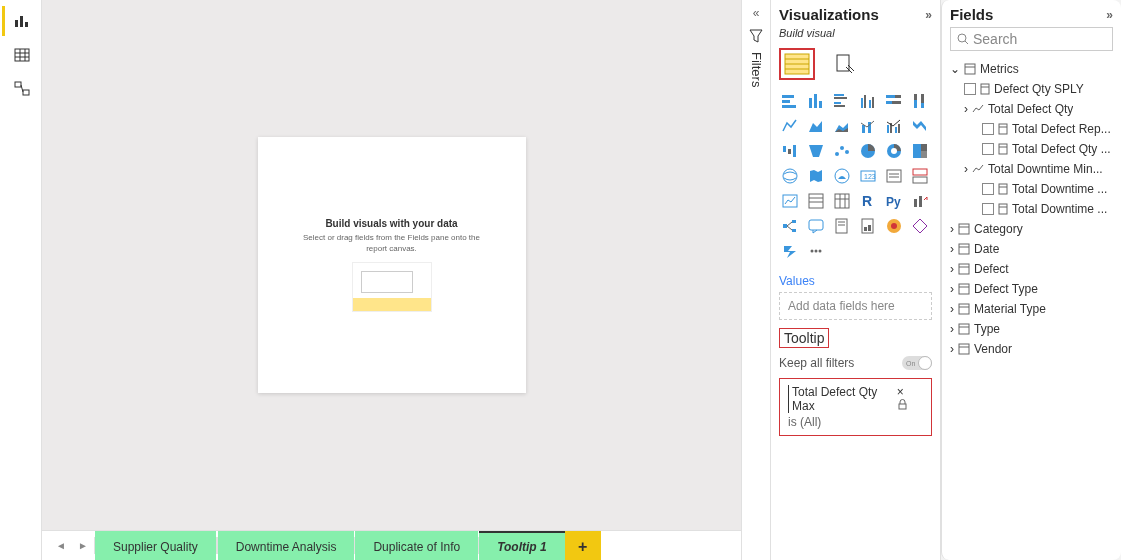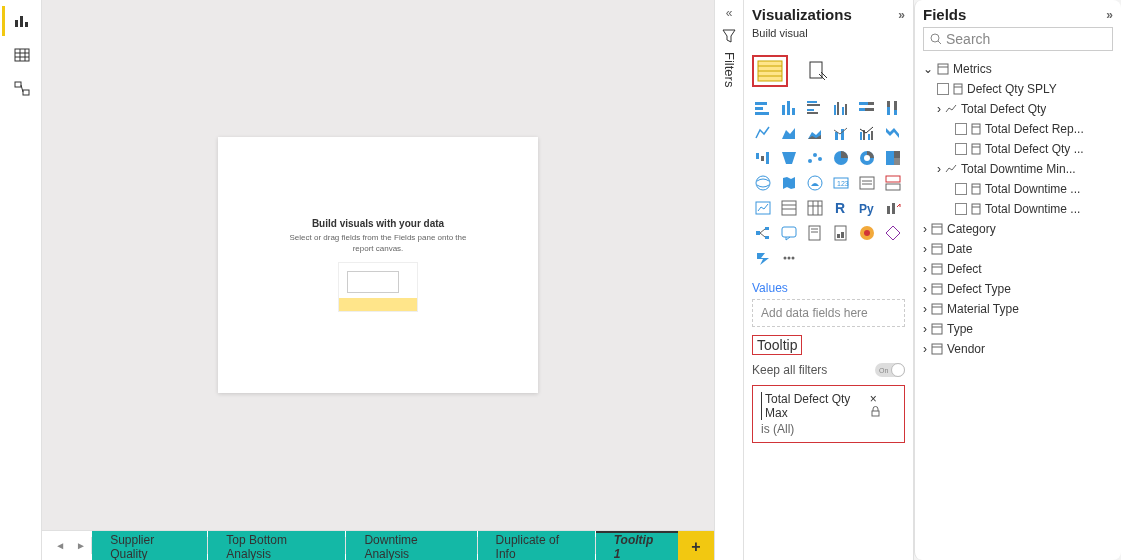--- a/index.html
+++ b/index.html
@@ -3,58 +3,58 @@
 <meta charset="utf-8">
 <style>
   * { box-sizing: border-box; margin: 0; padding: 0; font-family: "Segoe UI", Tahoma, sans-serif; }
   body { width: 1121px; height: 560px; background: #f3f3f3; overflow: hidden; display: flex; }
 
   .left-rail { width: 42px; background: #fff; border-right: 1px solid #e0e0e0; display: flex; flex-direction: column; align-items: center; padding-top: 6px; }
   .left-rail .rail-btn { width: 38px; height: 30px; display: flex; align-items: center; justify-content: center; margin-bottom: 4px; cursor: pointer; border-left: 3px solid transparent; }
   .left-rail .rail-btn.active { border-left: 3px solid #f2c811; background: #fff; }
   .canvas-area { flex: 1; background: #eceaea; display: flex; flex-direction: column; position: relative; }
   .canvas-inner { flex: 1; display: flex; align-items: center; justify-content: center; }
-  .report-page { width: 320px; height: 256px; background: #fff; box-shadow: 0 1px 4px rgba(0,0,0,0.15); display: flex; flex-direction: column; align-items: center; justify-content: center; }
+  .report-page { width: 268px; height: 256px; background: #fff; box-shadow: 0 1px 4px rgba(0,0,0,0.15); display: flex; flex-direction: column; align-items: center; justify-content: center; }
   .placeholder-title { font-size: 10px; font-weight: 600; color: #333; margin-bottom: 4px; }
   .placeholder-sub { font-size: 8px; color: #666; text-align: center; max-width: 180px; line-height: 1.3; margin-bottom: 8px; }
   .placeholder-img { width: 80px; height: 50px; border: 1px solid #eee; background: linear-gradient(to bottom,#fff 0,#fff 35px,#ffe58a 35px,#ffe58a 50px); position: relative; }
   .placeholder-img::after { content:""; position:absolute; top:8px; left:8px; width:50px; height:20px; border:1px solid #ccc; }
 
   .tabstrip { height: 30px; background: #fff; border-top: 1px solid #e0e0e0; display: flex; align-items: stretch; padding-left: 8px; }
   .tabstrip .navbtn { width: 22px; display:flex; align-items:center; justify-content:center; color:#888; font-size:10px; cursor:pointer;}
-  .tabstrip .tab { padding: 0 18px; display:flex; align-items:center; justify-content:center; font-size: 12px; color:#333; border-right: 0; cursor:pointer; background:#14b8a6; border-top:2px solid transparent; }
+  .tabstrip .tab { padding: 0 18px; display:flex; align-items:center; justify-content:center; font-size: 12px; color:#333; border-right: 0; cursor:pointer; background:#86efac; border-top:2px solid transparent; }
   .tabstrip .tab.active { border-top: 2px solid #333; font-weight:600;font-style:italic; }
   .tabstrip .divider { width:1px; background:#e0e0e0; margin:6px 0; }
   .tabstrip .add-tab { background:#f2c811; width:28px; font-size:16px; font-weight:600; }
 
   .filters-collapsed { width: 30px; background:#fff; border-left:1px solid #e0e0e0; border-right:1px solid #e0e0e0; display:flex; flex-direction:column; align-items:center; padding-top:6px; }
   .filters-collapsed .chev { font-size:12px; color:#666; margin-bottom: 8px; cursor:pointer;}
   .filters-collapsed .vlabel { writing-mode: vertical-rl; font-size:13px; color:#333; margin-top: 8px; }
 
   .viz-pane { width: 170px; background:#fff; border-right:1px solid #e0e0e0; padding: 6px 8px 8px 8px; overflow:hidden;}
   .pane-header { display:flex; align-items:center; justify-content:space-between; font-size:15px; font-weight:600; color:#222; margin-bottom:4px; }
   .pane-header .expand { font-size:12px; color:#666; cursor:pointer;}
-  .build-sub { font-size:11px; color:#333; margin-bottom:16px;}
+  .build-sub { font-size:11px; color:#333; margin-bottom:9px;font-style:italic;}
   .build-row { display:flex; gap:12px; align-items:center; margin-bottom:10px; }
   .build-icon { width:36px; height:32px; display:flex; align-items:center; justify-content:center; border:2px solid transparent;}
   .build-icon.sel { border:2px solid #d13438; }
   .viz-grid { display:grid; grid-template-columns: repeat(6, 1fr); gap: 3px 3px; margin-bottom:12px;}
   .viz-grid .vg { width:22px; height:22px; display:flex; align-items:center; justify-content:center; cursor:pointer;}
   .viz-grid svg { width:18px; height:18px; }
   .section-label { font-size:12px; color:#3b82f6; margin: 6px 0 4px; }
   .field-well { border:1px dashed #ccc; color:#888; font-size:12px; padding: 6px 8px; margin-bottom:8px; }
   .tooltip-label { display:inline-block; border:1.5px solid #d13438; padding: 1px 4px; font-size:14px; color:#333; }
   .keep-row { display:flex; align-items:center; justify-content:space-between; font-size:12px; color:#555; margin-top:8px; }
   .toggle { width:30px; height:14px; background:#ddd; border-radius:8px; position:relative; font-size:7px; color:#888; display:flex; align-items:center; padding-left:4px; }
   .toggle::after { content:""; width:12px; height:12px; background:#fff; border:1px solid #bbb; border-radius:50%; position:absolute; right:0; top:0; }
   .tooltip-well { border:1.5px solid #d13438; padding:6px 8px; margin-top:8px; font-size:12px; color:#333; min-height:48px;}
   .tooltip-well .row1 { display:flex; align-items:center; justify-content:flex-end;}
   .tooltip-well .sub { color:#666; font-size:12px; margin-top:2px;}
 
-  .fields-pane { width: 207px; background:#fff; padding:6px 8px; border-left:1px solid #e0e0e0;border-radius:8px;}
+  .fields-pane { width: 180px; background:#fff; padding:6px 8px; border-left:1px solid #e0e0e0;border-radius:8px;}
   .search-box { display:flex; align-items:center; border:1px solid #ccc; padding:3px 6px; margin:4px 0 8px; font-size:14px; color:#888;}
   .search-box svg { margin-right:4px;}
   .tree { font-size:12px; color:#333; }
   .tree .node { display:flex; align-items:center; padding:3px 0; cursor:pointer; gap:4px;}
   .tree .indent1 { padding-left:14px;}
   .tree .indent2 { padding-left:32px;}
   .tree .cb { width:12px; height:12px; border:1px solid #888; flex-shrink:0;}
   .tree .ellipsis { white-space: nowrap; overflow:hidden; text-overflow:ellipsis; }
 </style>
 </head>
@@ -94,21 +94,20 @@
       <div class="placeholder-img"></div>
     </div>
   </div>
 
   <div class="tabstrip">
     <div class="navbtn">◄</div>
     <div class="navbtn">►</div>
     <div class="divider"></div>
     <div class="tab">Supplier Quality</div>
     <div class="divider"></div>
-    <div class="tab">Top Bottom Analysis</div>
     <div class="divider"></div>
     <div class="tab">Downtime Analysis</div>
     <div class="divider"></div>
     <div class="tab">Duplicate of Info</div>
     <div class="divider"></div>
     <div class="tab active">Tooltip 1</div>
     <div class="tab add-tab">+</div>
   </div>
 </div>
 

